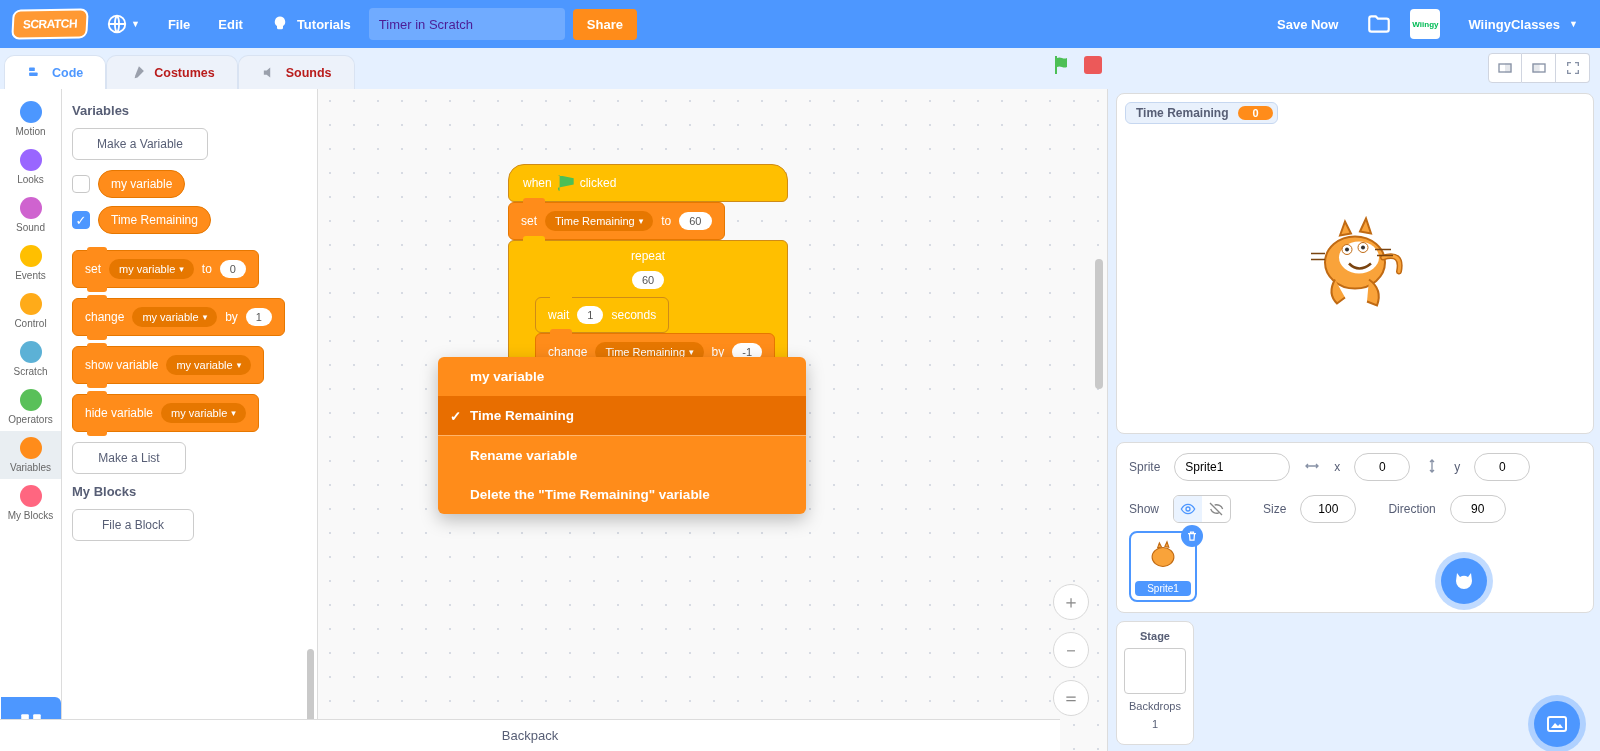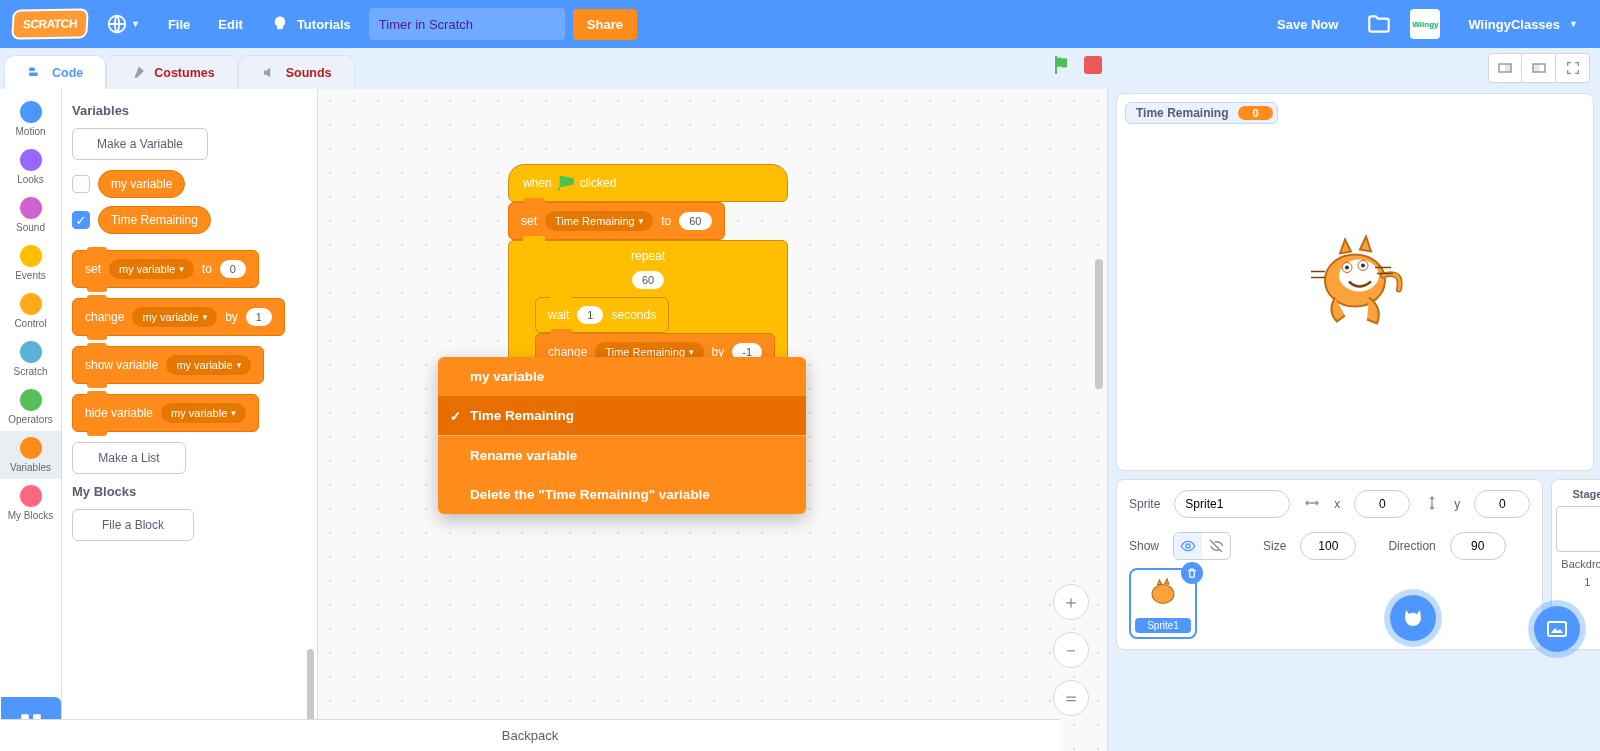--- a/index.html
+++ b/index.html
@@ -181,21 +181,21 @@
   .stage-wrap{background:#fff;border:1px solid #dcdcdc;border-radius:8px;
     height:378px;position:relative;overflow:hidden;}
   .stage-varbox{
     position:absolute;top:8px;left:8px;background:#e9f1fc;border:1px solid #c6d7f0;
     border-radius:6px;display:flex;align-items:center;padding:3px 4px 3px 10px;gap:10px;font-size:12px;color:#575e75;font-weight:600;
   }
   .stage-varbox .vval{background:var(--orange);color:#fff;border-radius:10px;padding:1px 14px;font-size:11px;}
   .cat-sprite{position:absolute;left:50%;top:50%;transform:translate(-50%,-50%);}
   .cat-sprite svg{width:100px;height:110px;}
   
-  .info-panel{display:flex;gap:8px;}
+  .info-panel{display:flex;gap:8px;flex-direction:column;}
   .sprite-info{flex:1;background:#fff;border:1px solid #dcdcdc;border-radius:8px;padding:10px 12px;font-size:12px;color:#575e75;}
   .sprite-info .row1{display:flex;align-items:center;gap:14px;margin-bottom:14px;}
   .sprite-info label{font-weight:400;}
   .sprite-info input{border:1px solid #ccc;border-radius:14px;height:28px;width:116px;padding:0 10px;font-size:12px;text-align:left;}
   .sprite-info .sm-input{width:56px;text-align:center;}
   .sprite-info .toggle-group{display:flex;border:1px solid #ccc;border-radius:6px;overflow:hidden;}
   .sprite-info .toggle-group .tg{width:28px;height:26px;display:flex;align-items:center;justify-content:center;color:#888;}
   .sprite-info .toggle-group .tg.active{background:#eaf3ff;color:var(--blue);}
   .stage-panel{width:78px;background:#fff;border:1px solid #dcdcdc;border-radius:8px;
     display:flex;flex-direction:column;align-items:center;padding:8px 4px;font-size:11px;color:#575e75;gap:6px;}

